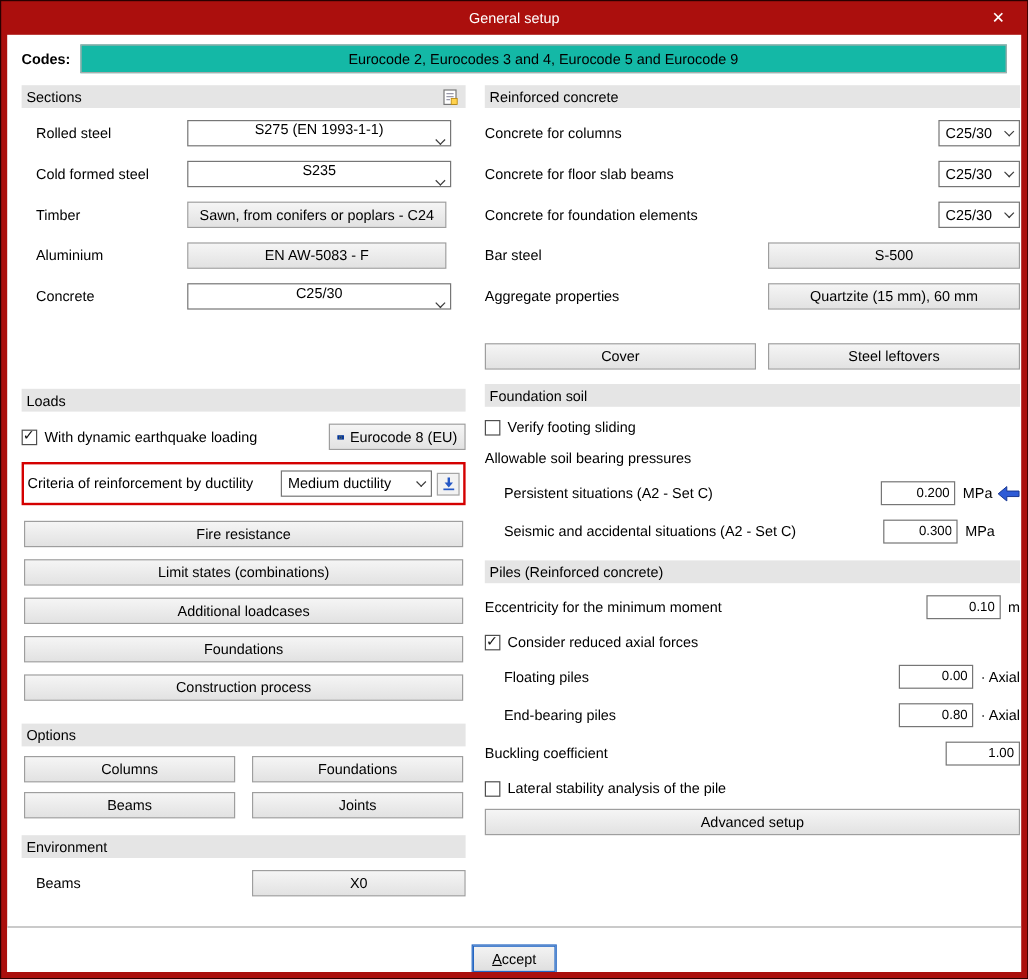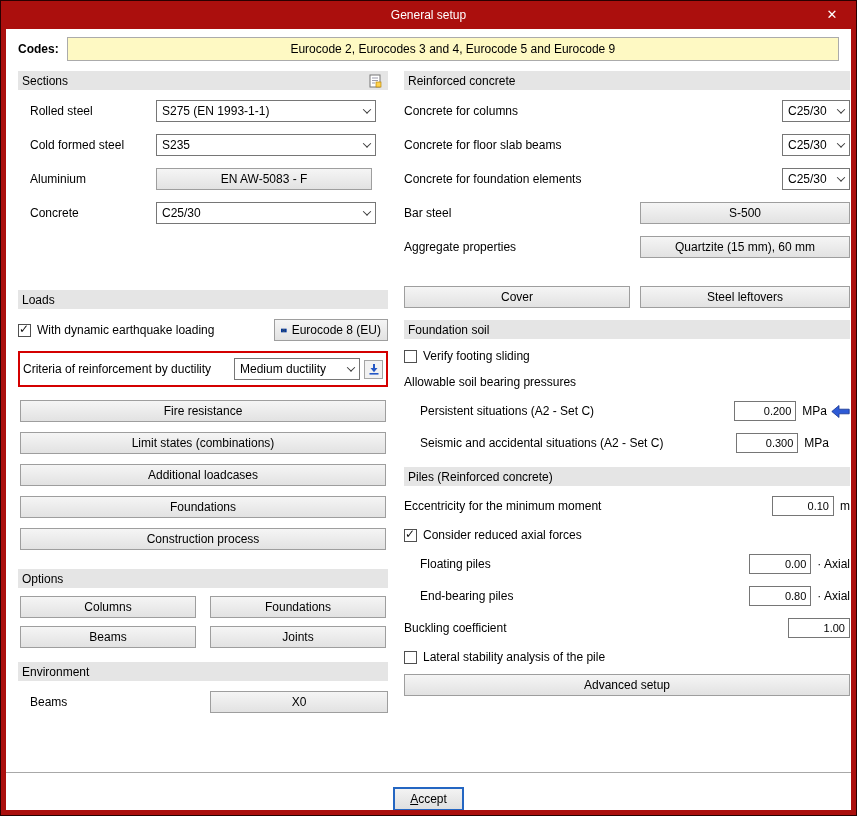--- a/index.html
+++ b/index.html
@@ -28,21 +28,21 @@
     text-align: center; color: #fff; font-size: 13px; cursor: pointer;
   }
   .content {
     flex: 1; background: #fff; overflow: hidden;
     display: flex; flex-direction: column;
   }
   
   .codes-row { display: flex; align-items: center; padding: 8px 12px 4px 12px; flex: none; }
   .codes-label { font-weight: bold; margin-right: 8px; white-space: nowrap; }
   .codes-value {
-    flex: 1; border: 1px solid #ABABAB; background: #fef9c3;
+    flex: 1; border: 1px solid #ABABAB; background: #14b8a6;
     text-align: center; padding: 4px 0; cursor: default;
   }
   
   .bodyarea { flex: 1; display: flex; padding: 4px 10px 0 12px; overflow: hidden; }
   .col-left { width: 370px; flex: none; display: flex; flex-direction: column; }
   .vdivider { width: 1px; background: #B9B9B9; margin: 2px 8px 6px 8px; }
   .col-right { flex: 1; display: flex; flex-direction: column; }
 
   .group-header {
     background: #e5e5e5; height: 19px; padding: 2px 4px;
@@ -59,21 +59,21 @@
   .select {
     background: #fff; border: 1px solid #767676; height: 22px;
     display: flex; align-items: center; padding: 0 5px; cursor: pointer;
   }
   .chev {
     width: 6px; height: 6px; flex: none;
     border-right: 1.4px solid #3a3a3a; border-bottom: 1.4px solid #3a3a3a;
     transform: rotate(45deg) translate(-1px,-1px);
     margin-left: auto;
   }
-  .w220 { width: 220px; } .w216 { width: 216px; } .w126 { width: 126px; }
+  .w220 { width: 220px; flex-direction: column; } .w216 { width: 216px; } .w126 { width: 126px; }
   .w68 { width: 68px; } .w210 { width: 210px; } .w226 { width: 226px; }
   .w178 { width: 178px; }
 
   .btn {
     background: linear-gradient(#F5F5F5, #E2E2E2);
     border: 1px solid #9E9E9E; height: 22px;
     display: flex; align-items: center; justify-content: center;
     cursor: pointer; white-space: nowrap; padding: 0 6px;
   }
   .stack-btn { margin: 5px 2px; }
@@ -169,20 +169,24 @@
         </div>
 
         <div class="frow">
           <span class="lbl">Cold formed steel</span>
           <div class="select w220">
             <span>S235</span>
             <span class="chev"></span>
           </div>
         </div>
 
+        <div class="frow">
+          <span class="lbl">Timber</span>
+          <div class="btn w216">Sawn, from conifers or poplars - C24</div>
+        </div>
 
         <div class="frow">
           <span class="lbl">Aluminium</span>
           <div class="btn w216">EN AW-5083 - F</div>
         </div>
 
         <div class="frow">
           <span class="lbl">Concrete</span>
           <div class="select w220">
             <span>C25/30</span>

